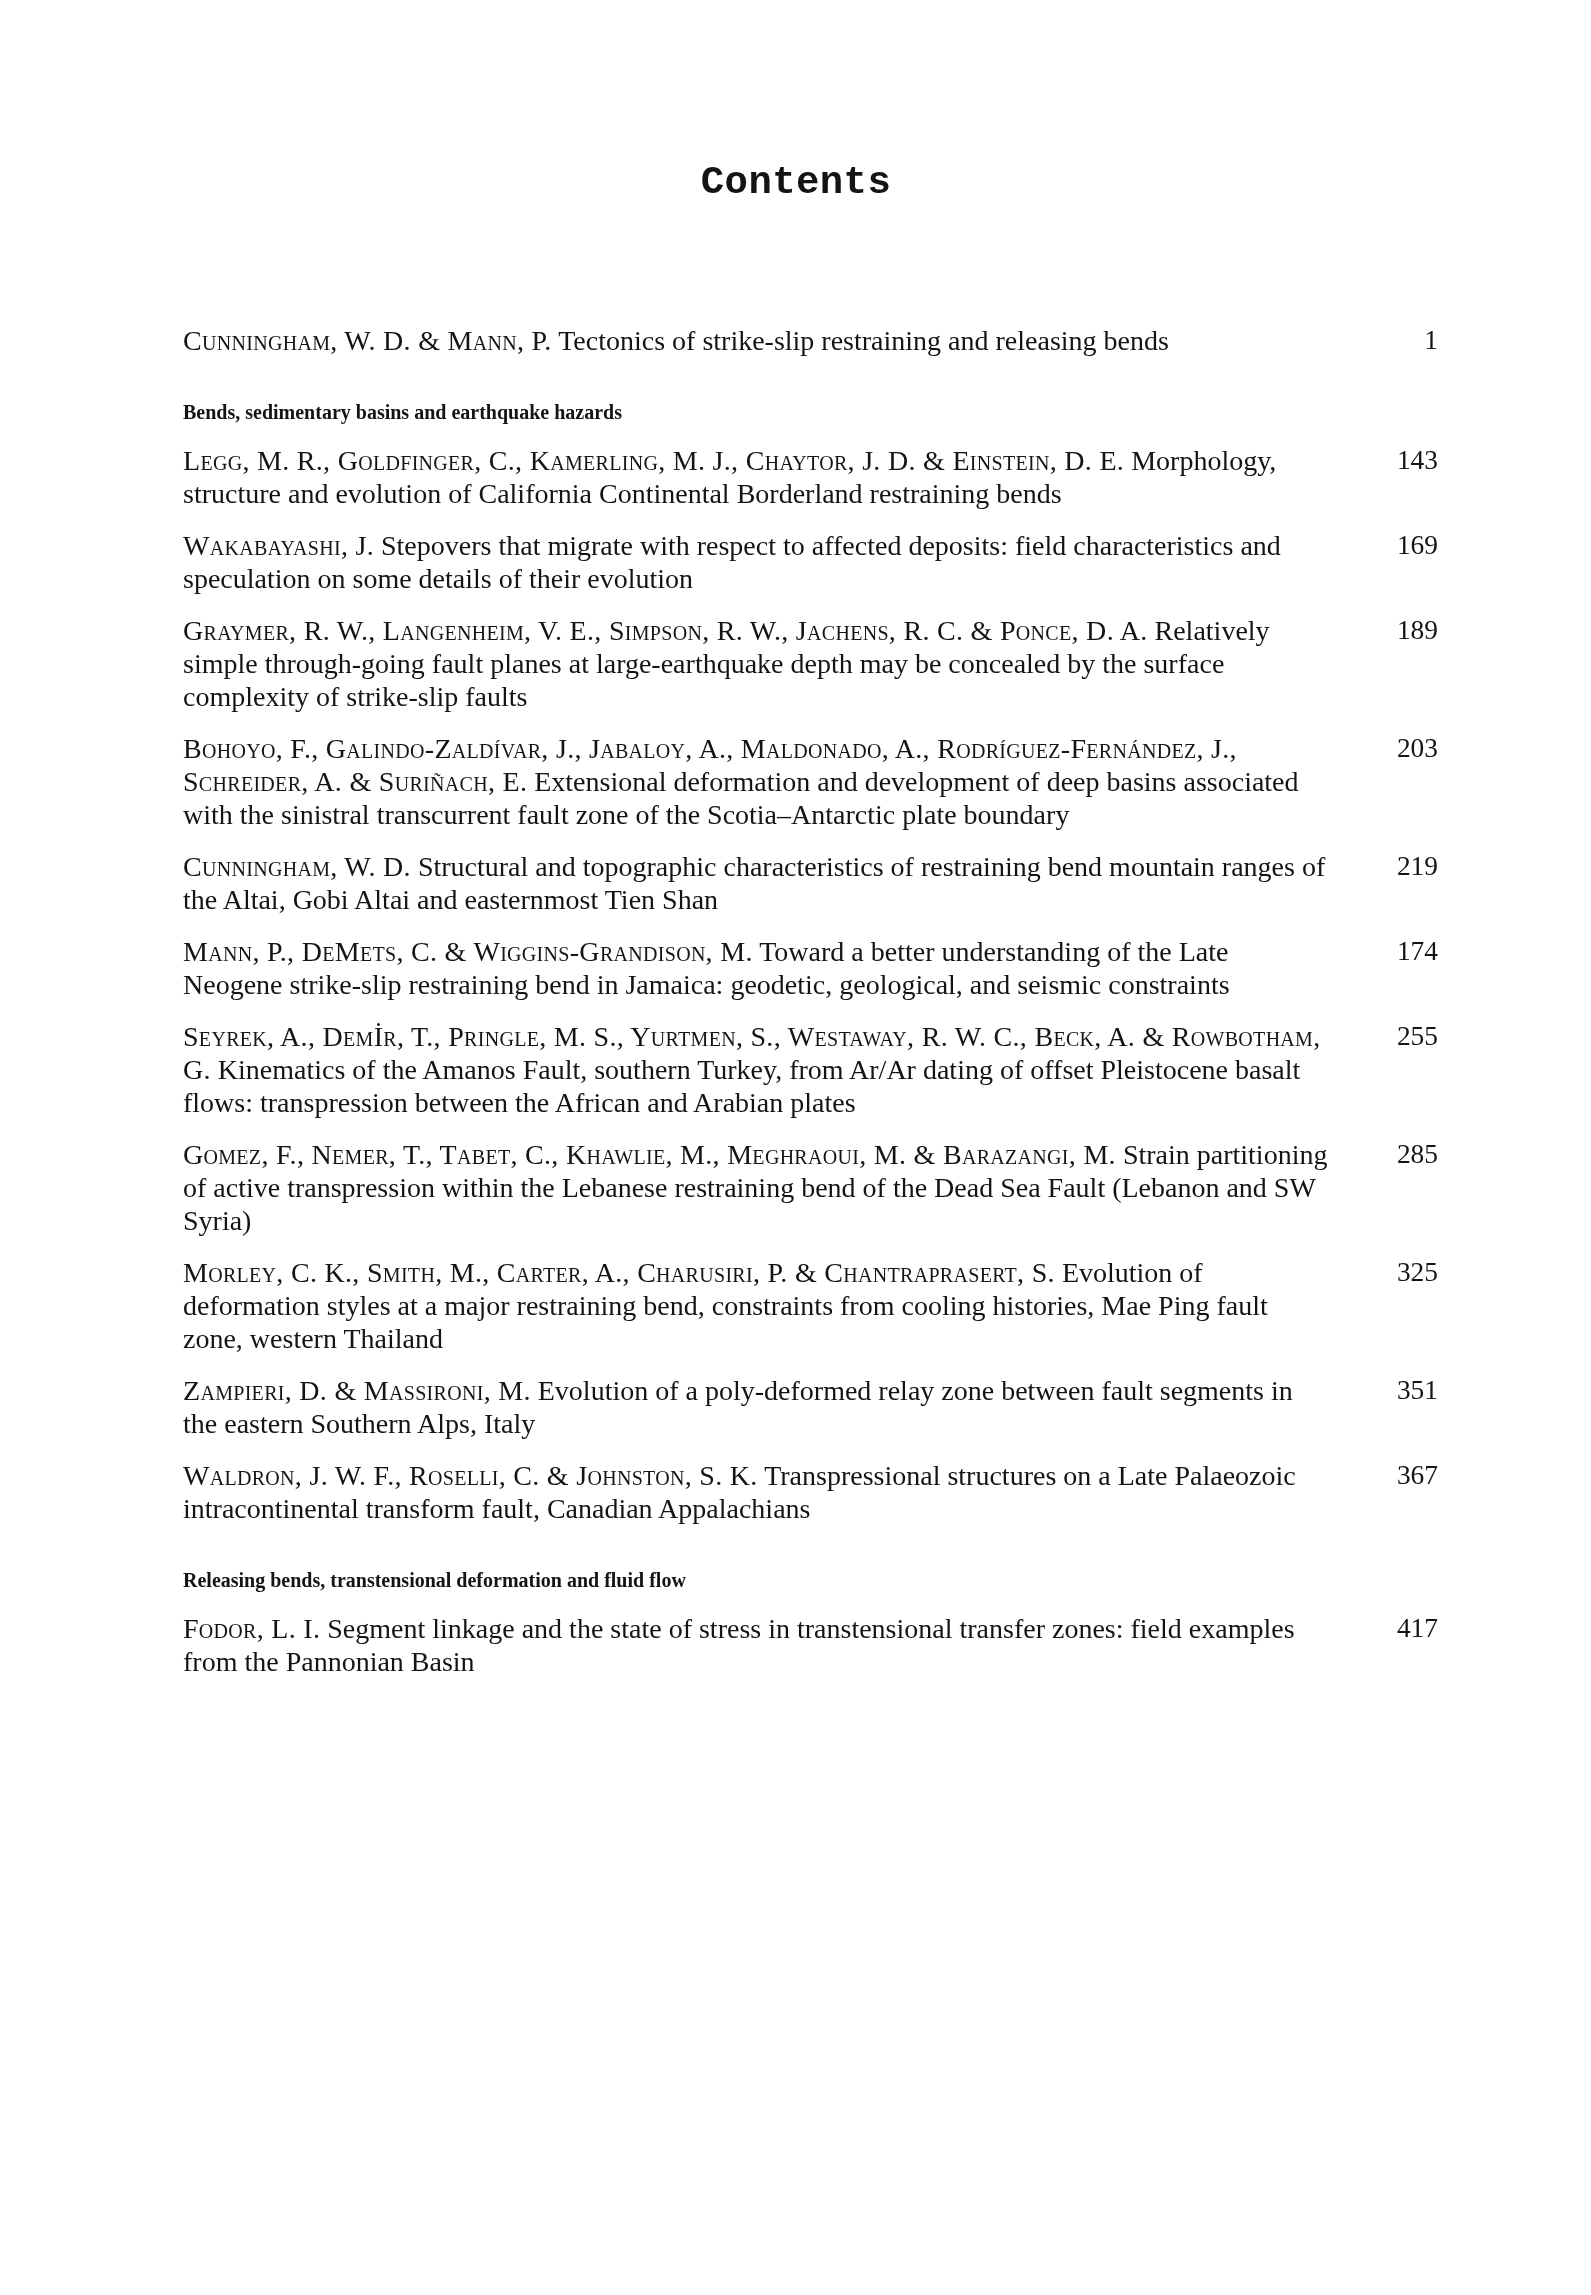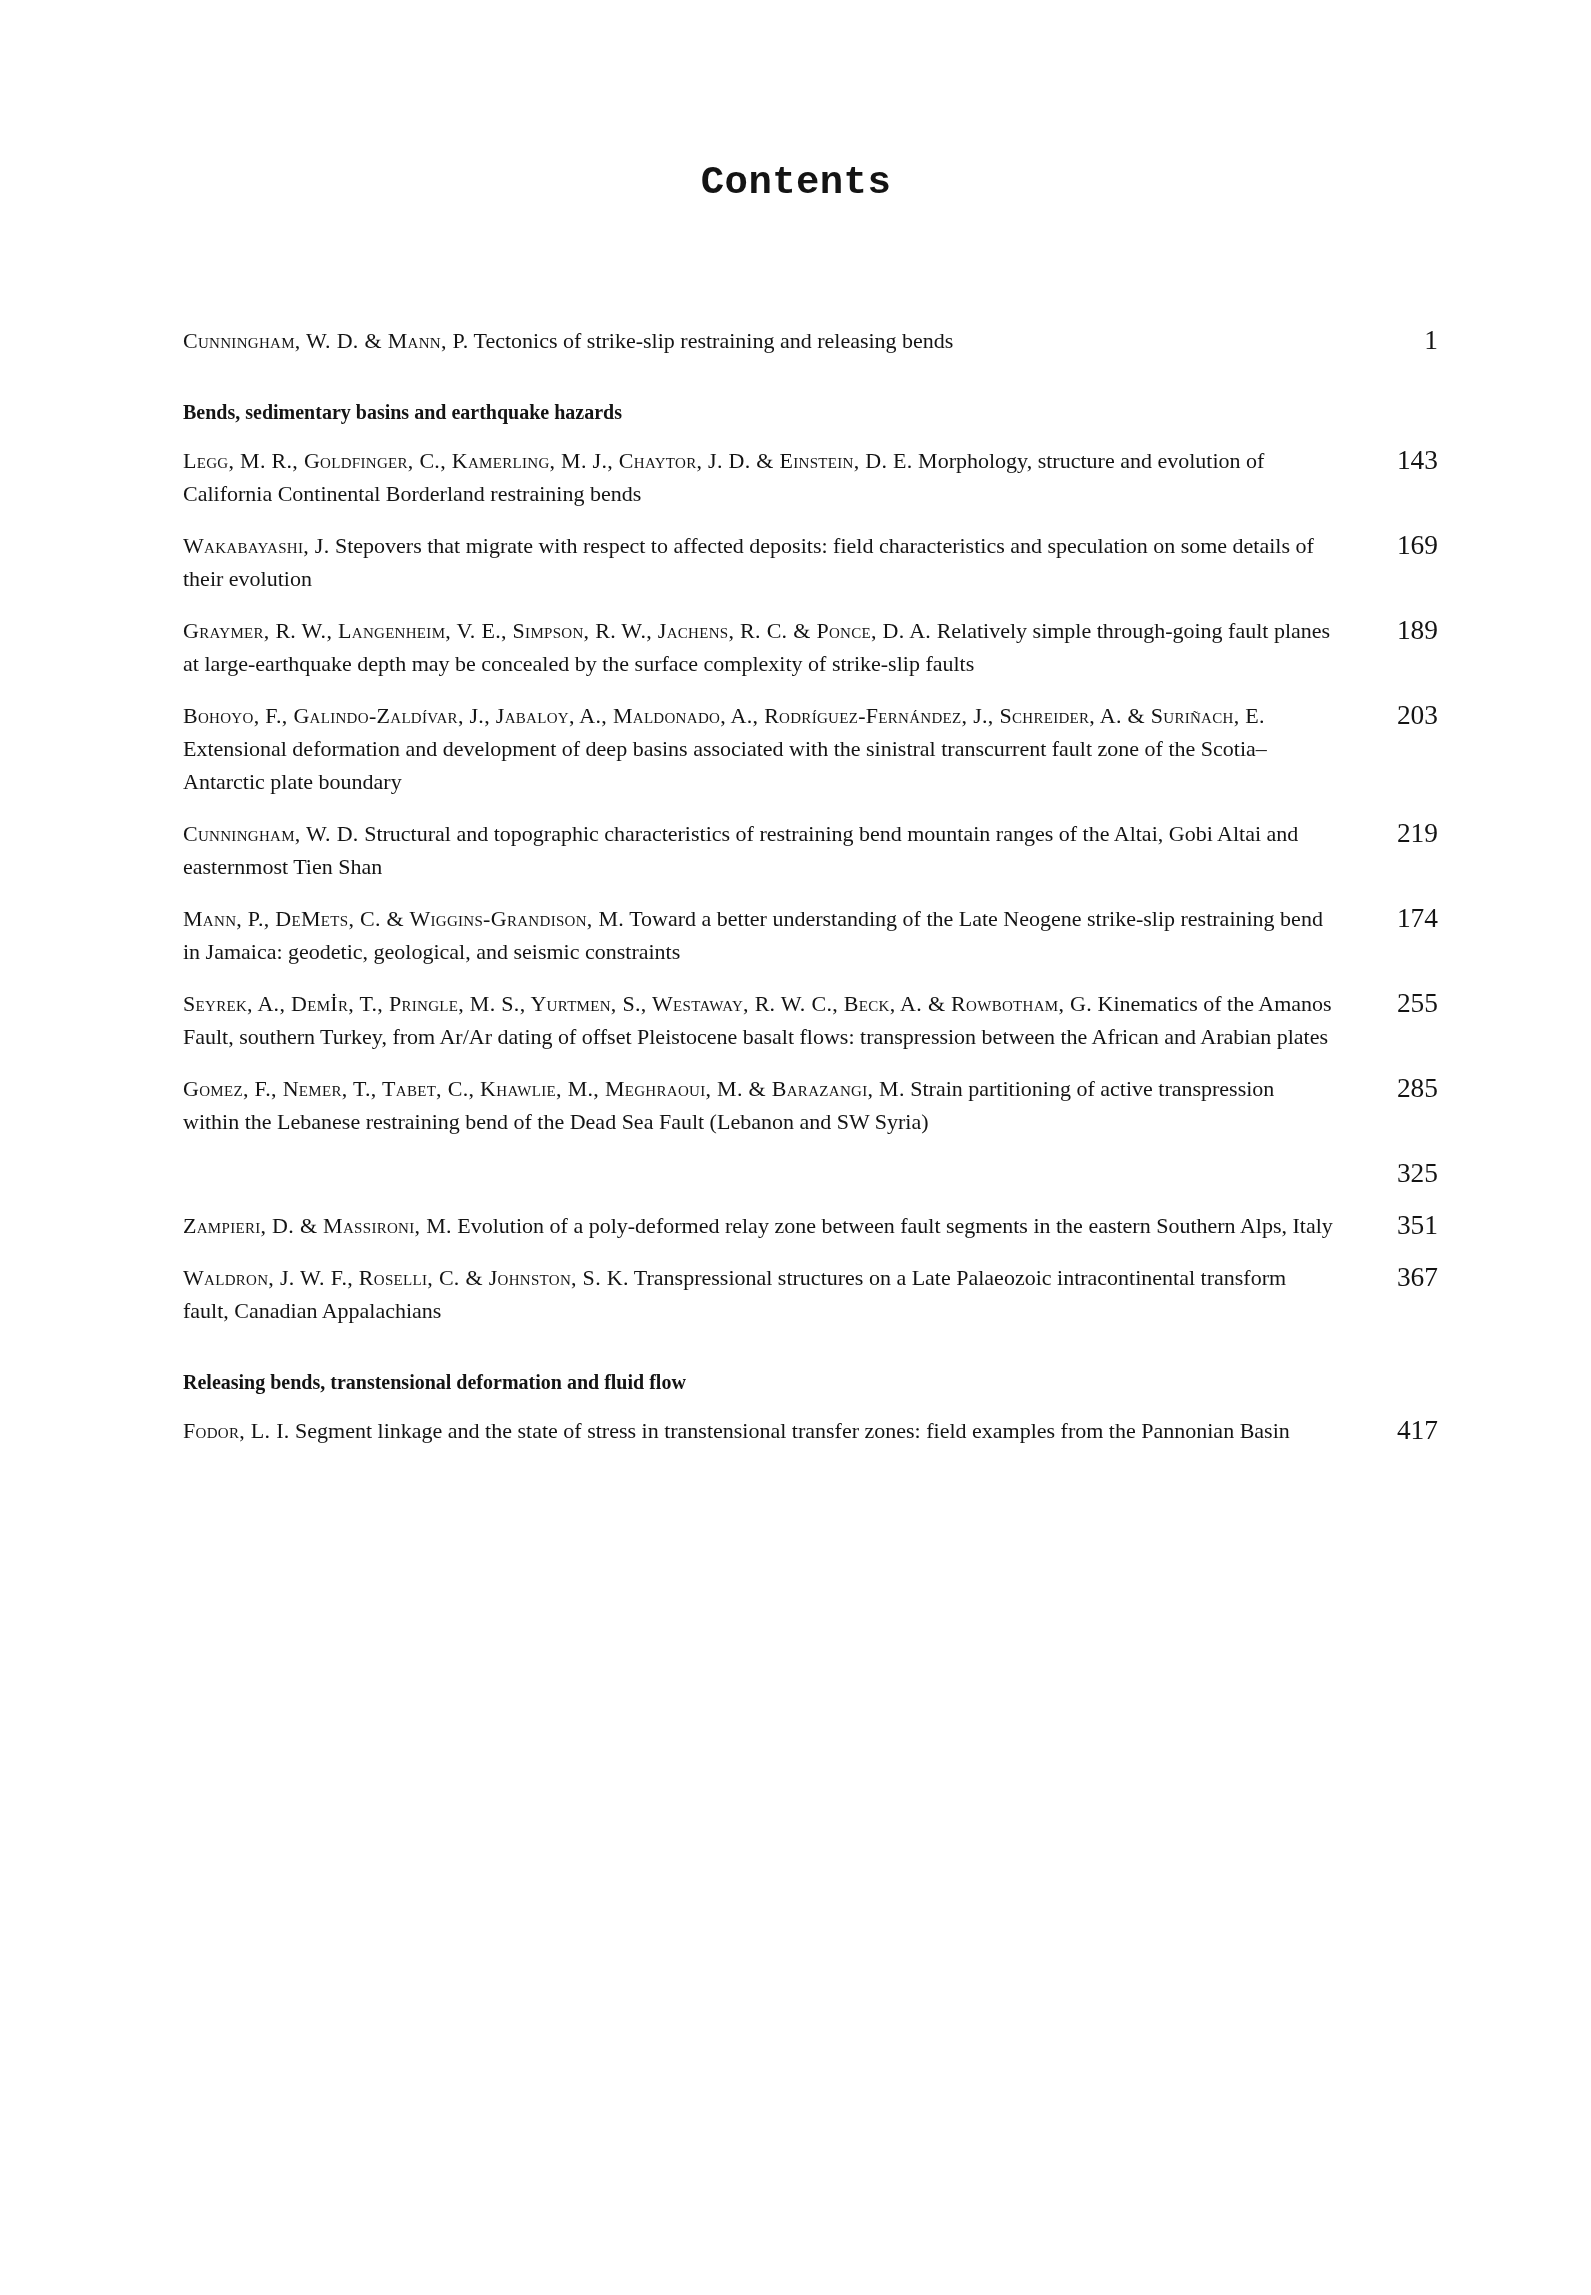--- a/index.html
+++ b/index.html
@@ -44,21 +44,21 @@
     margin-top: 0;
   }
   .entry {
     display: flex;
     align-items: flex-start;
     margin: 0 0 19px 0;
   }
   .entry-text {
     width: 1150px;
     margin: 0;
-    font-size: 22px;
+    font-size: 28px;
     line-height: 33px;
   }
   .authors {
     font-variant: small-caps;
     letter-spacing: 0.3px;
   }
   .entry-page {
     flex: 1;
     text-align: right;
     padding-right: 154px;
@@ -109,20 +109,21 @@
         </div>
         <div class="entry">
           <p class="entry-text"><span class="authors">Seyrek, A., Demİr, T., Pringle, M. S., Yurtmen, S., Westaway, R. W. C., Beck, A. &amp; Rowbotham, G.</span><span class="entry-title-text"> Kinematics of the Amanos Fault, southern Turkey, from Ar/Ar dating of offset Pleistocene basalt flows: transpression between the African and Arabian plates</span></p>
           <span class="entry-page">255</span>
         </div>
         <div class="entry">
           <p class="entry-text"><span class="authors">Gomez, F., Nemer, T., Tabet, C., Khawlie, M., Meghraoui, M. &amp; Barazangi, M.</span><span class="entry-title-text"> Strain partitioning of active transpression within the Lebanese restraining bend of the Dead Sea Fault (Lebanon and SW Syria)</span></p>
           <span class="entry-page">285</span>
         </div>
         <div class="entry">
+          <p class="entry-text"><span class="authors">Morley, C. K., Smith, M., Carter, A., Charusiri, P. &amp; Chantraprasert, S.</span><span class="entry-title-text"> Evolution of deformation styles at a major restraining bend, constraints from cooling histories, Mae Ping fault zone, western Thailand</span></p>
           <span class="entry-page">325</span>
         </div>
         <div class="entry">
           <p class="entry-text"><span class="authors">Zampieri, D. &amp; Massironi, M.</span><span class="entry-title-text"> Evolution of a poly-deformed relay zone between fault segments in the eastern Southern Alps, Italy</span></p>
           <span class="entry-page">351</span>
         </div>
         <div class="entry">
           <p class="entry-text"><span class="authors">Waldron, J. W. F., Roselli, C. &amp; Johnston, S. K.</span><span class="entry-title-text"> Transpressional structures on a Late Palaeozoic intracontinental transform fault, Canadian Appalachians</span></p>
           <span class="entry-page">367</span>
         </div>

